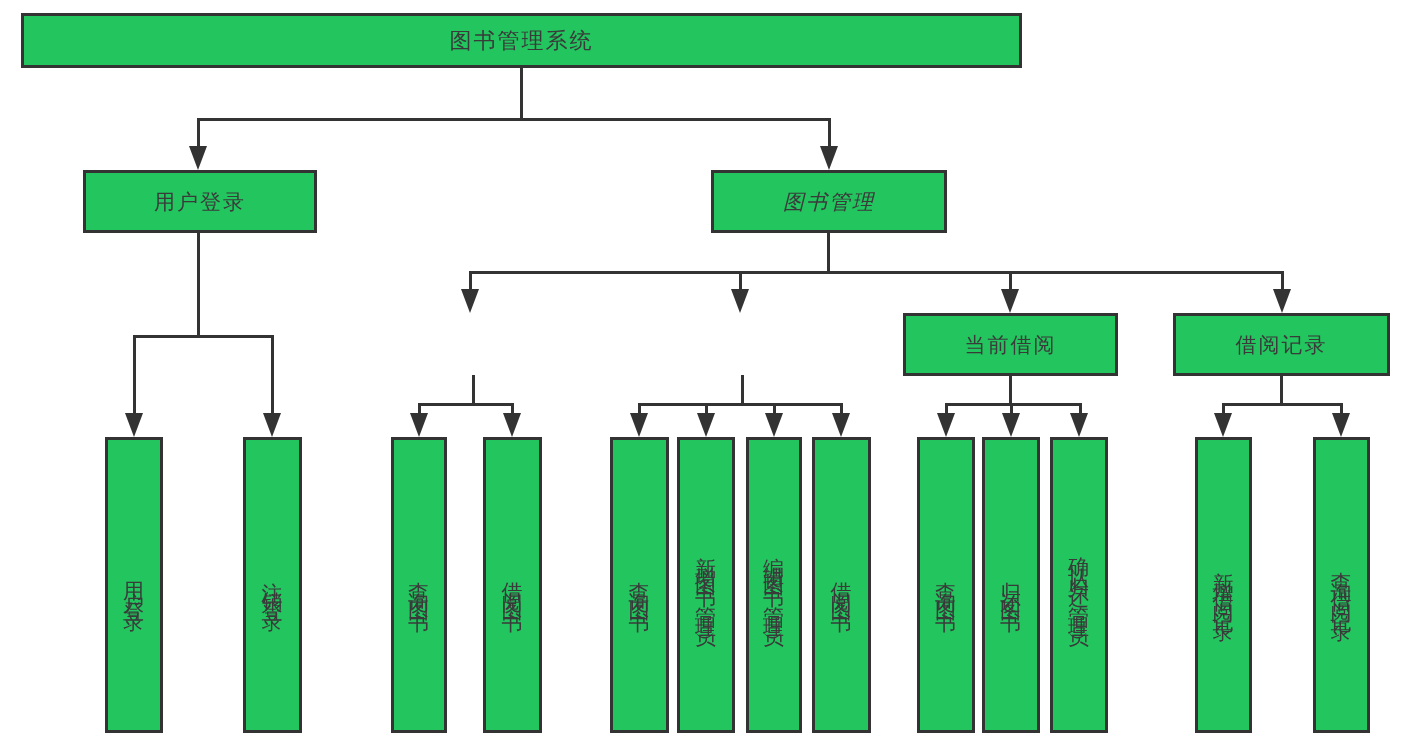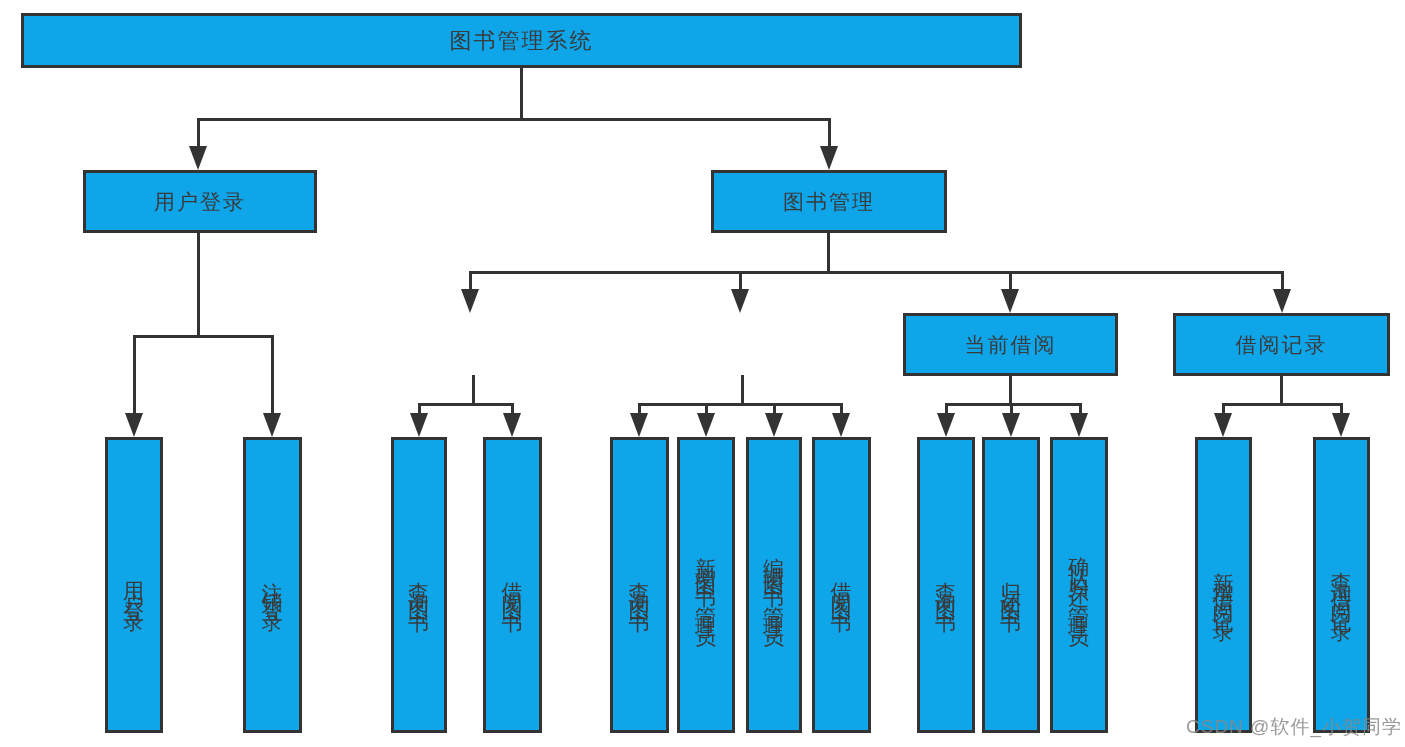--- a/index.html
+++ b/index.html
@@ -9,21 +9,21 @@
     height: 747px;
     background: #ffffff;
     overflow: hidden;
     font-family: "Liberation Sans", "DejaVu Sans", sans-serif;
     color: #333333;
   }
   .box {
     position: absolute;
     box-sizing: border-box;
     border: 3px solid #333333;
-    background: #0ea5e9;
+    background: #22c55e;
     display: flex;
     align-items: center;
     justify-content: center;
     text-align: left;
   }
   .h-node { font-size: 21px; letter-spacing: 2px; color: #3a3a3a; }
   .root-node { font-size: 22px; }
   .leaf { top: 437px; height: 296px; }
   .vtext {
     writing-mode: vertical-rl;
@@ -56,21 +56,21 @@
   }
 </style>
 </head>
 <body>
 
 <div id="diagram">
 
   <div class="box h-node root-node" style="left:21px; top:13px; width:1001px; height:55px;">图书管理系统</div>
 
   <div class="box h-node" style="left:83px; top:170px; width:234px; height:63px;">用户登录</div>
-  <div class="box h-node" style="left:711px; top:170px; width:236px; height:63px;">图书管理</div>
+  <div class="box h-node" style="left:711px; top:170px; width:236px; height:63px;font-style:italic;">图书管理</div>
 
   <div class="box h-node" style="left:903px; top:313px; width:215px; height:63px;">当前借阅</div>
   <div class="box h-node" style="left:1173px; top:313px; width:217px; height:63px;">借阅记录</div>
 
   <div class="box leaf" style="left:105px; width:58px;">
     <span class="vtext">用户登录</span>
   </div>
   <div class="box leaf" style="left:243px; width:59px;">
     <span class="vtext">注销登录</span>
   </div>
@@ -164,15 +164,14 @@
   <div class="arrow" style="left:1002px; top:413px;"></div>
   <div class="arrow" style="left:1070px; top:413px;"></div>
 
   <div class="vline" style="left:1280px; top:376px; height:30px;"></div>
   <div class="hline" style="left:1222px; top:403px; width:121px;"></div>
   <div class="vline" style="left:1222px; top:403px; height:12px;"></div>
   <div class="vline" style="left:1340px; top:403px; height:12px;"></div>
   <div class="arrow" style="left:1214px; top:413px;"></div>
   <div class="arrow" style="left:1332px; top:413px;"></div>
 
-  <div class="watermark">CSDN @软件_小贺同学</div>
 
 </div>
 
 </body></html>

